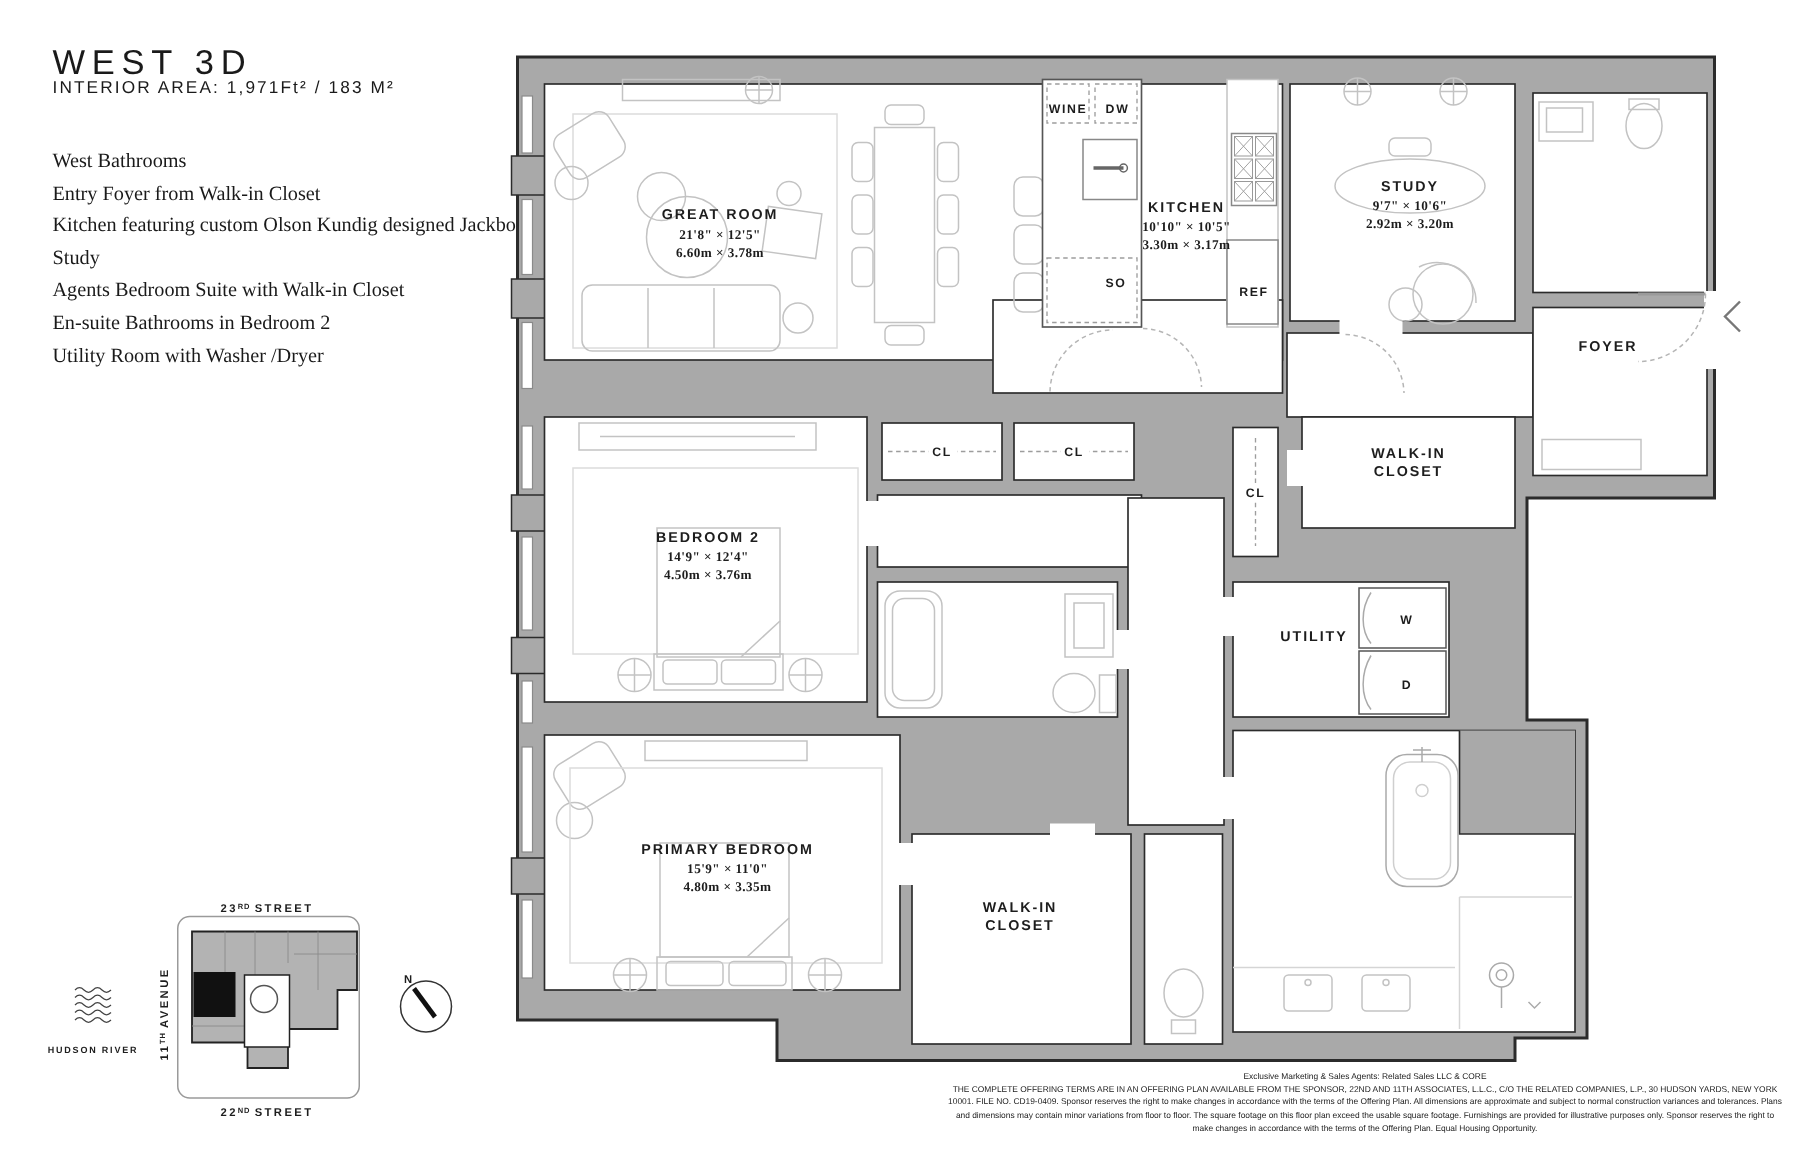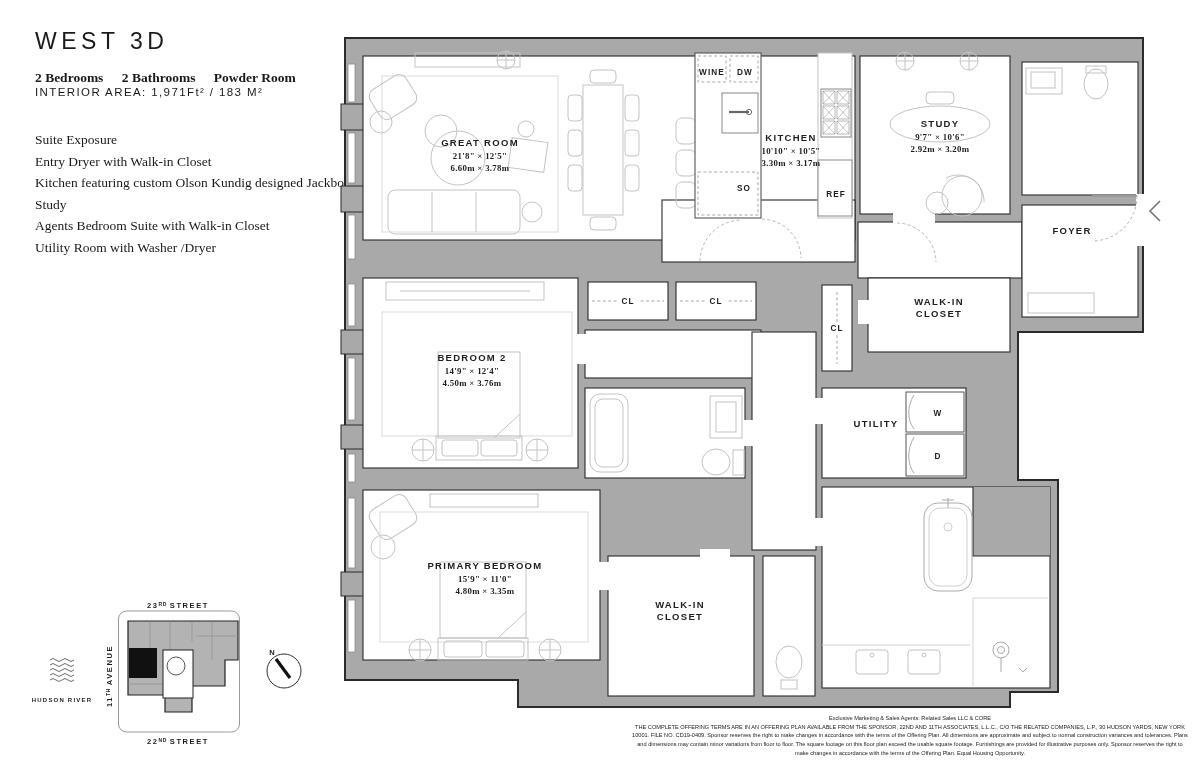--- a/index.html
+++ b/index.html
@@ -26,32 +26,28 @@
   .arc{stroke:#b5b5b5;fill:none;stroke-dasharray:3 2.4;}
   .dash{stroke:#9d9d9d;fill:none;stroke-dasharray:3 2.4;stroke-width:.9;}
 </style>
 </head>
 <body>
 
 <div id="page">
 
   <div class="side">
     <div class="title">WEST 3D</div>
-    <div class="subtitle">
-      <span>2 Bedrooms</span>
-      <span>2 Bathrooms</span>
-      <span>Powder Room</span>
-    </div>
     <div class="area">INTERIOR AREA: 1,971Ft² / 183 M²</div>
     <div class="features">
-      <div>Suite Exposure</div>
-      <div>Entry Dryer with Walk-in Closet</div>
+      <div>West Bathrooms</div>
+      <div>Entry Foyer from Walk-in Closet</div>
       <div>Kitchen featuring custom Olson Kundig designed Jackbox</div>
       <div>Study</div>
       <div>Agents Bedroom Suite with Walk-in Closet</div>
+      <div>En-suite Bathrooms in Bedroom 2</div>
       <div>Utility Room with Washer /Dryer</div>
     </div>
   </div>
 
   <svg style="position:absolute;left:340px;top:25px;" width="830" height="690" viewBox="340 25 830 690">
 
     <path d="M345,38 H1143 V332 H1018 V480 H1058 V692 H1010 V707 H518 V680 H345 Z" fill="#a9a9a9" stroke="#2b2b2b" stroke-width="2"></path>
 
     <g fill="#a9a9a9" stroke="#2b2b2b" stroke-width="1">
       <rect x="341" y="104" width="26" height="26"></rect>

